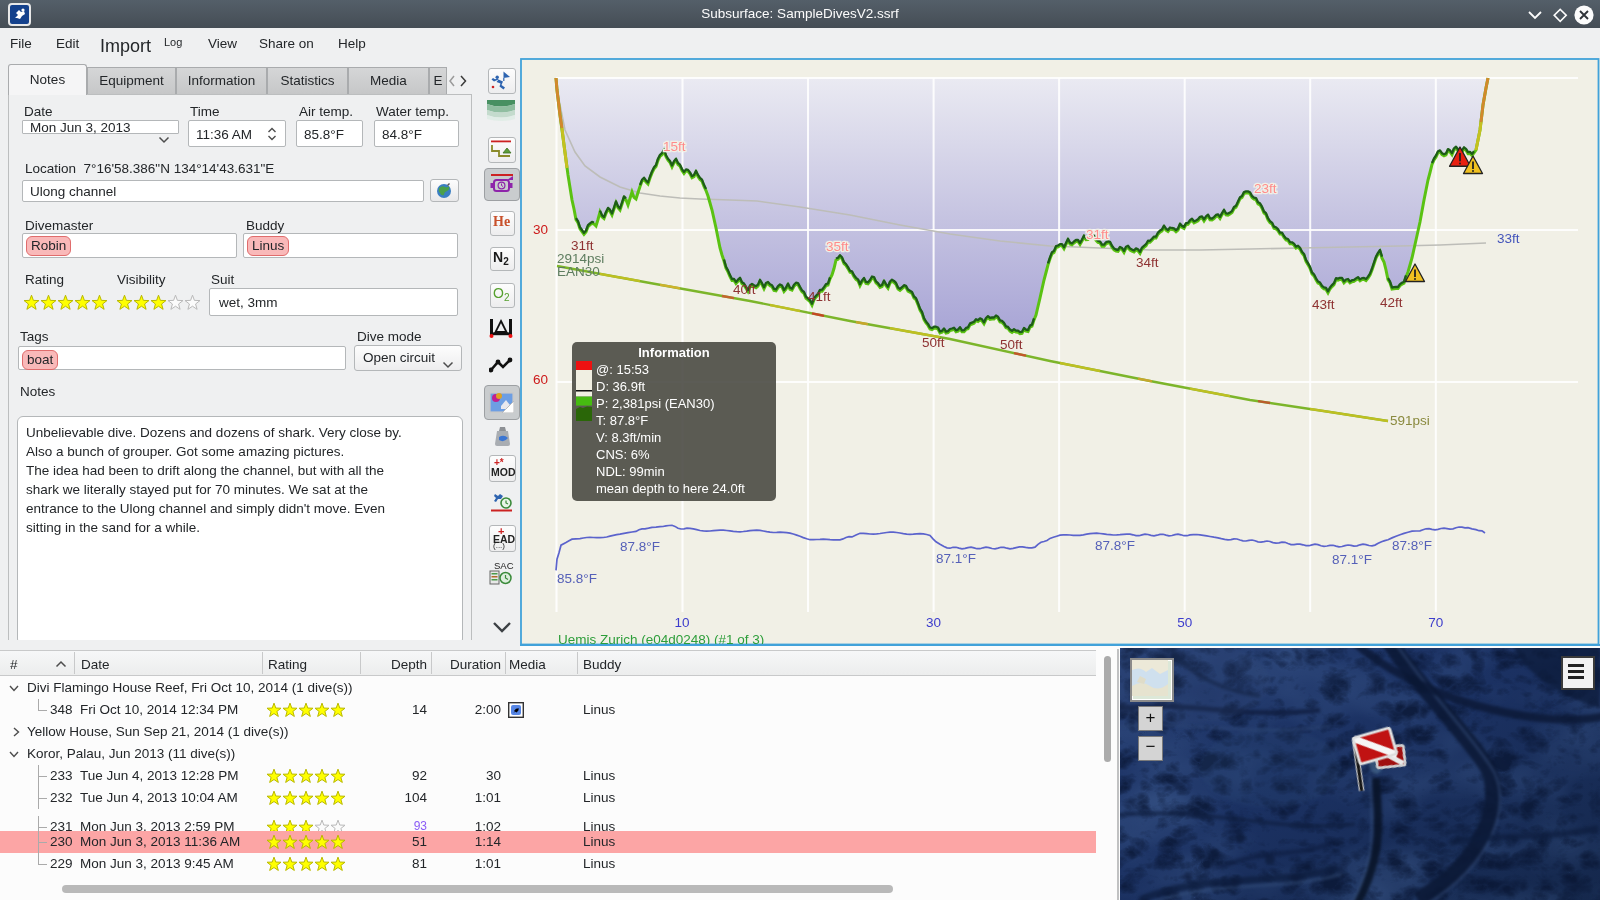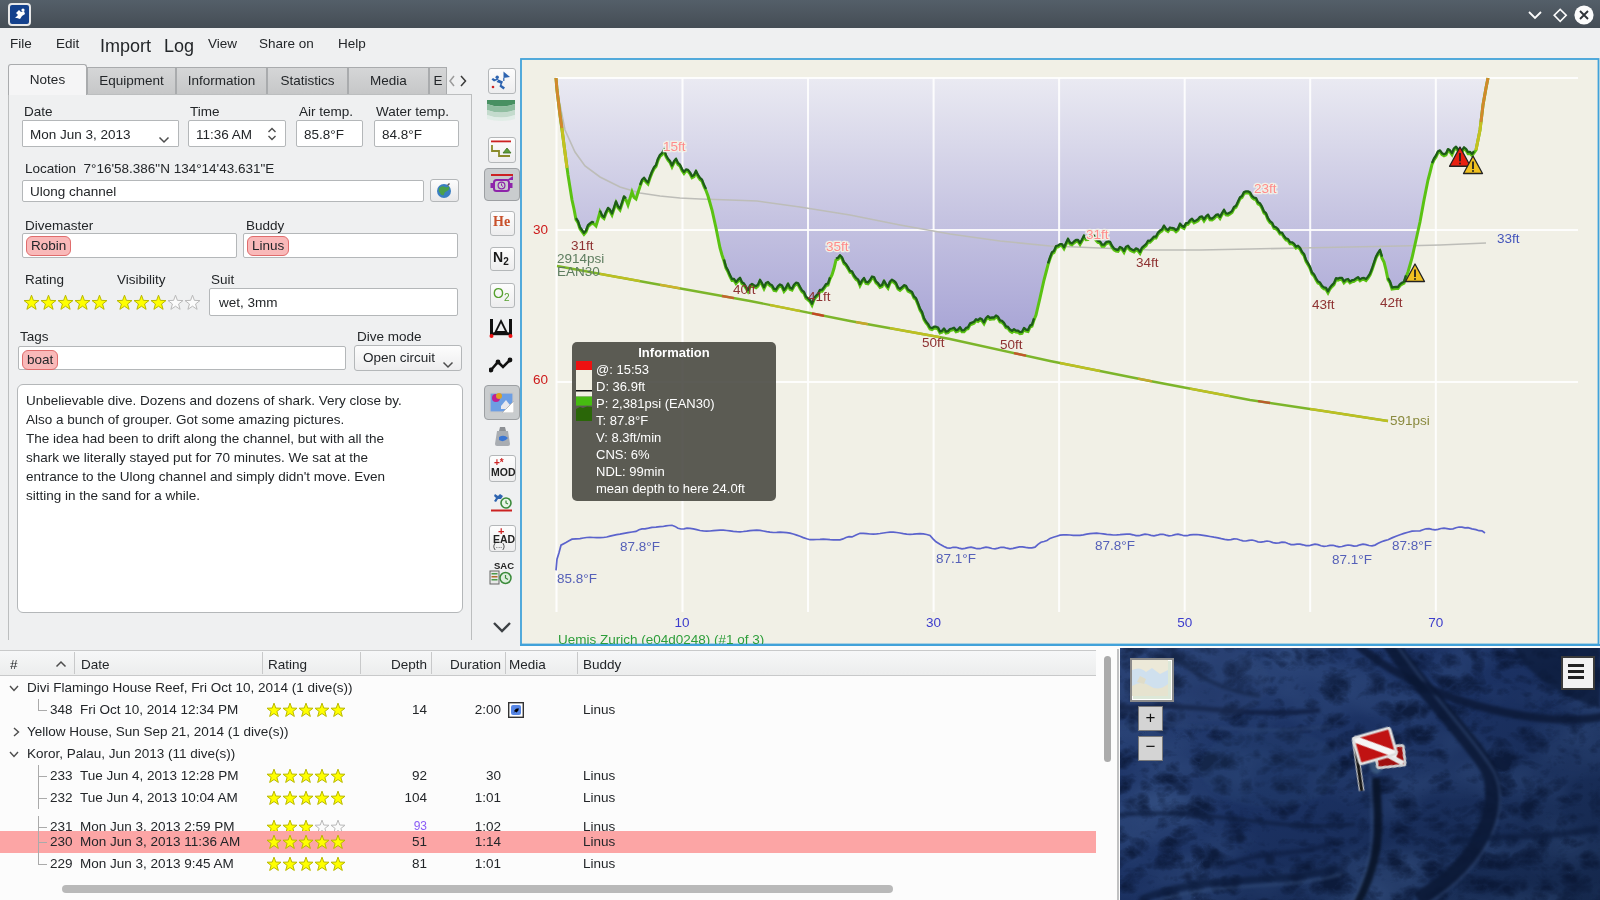--- a/index.html
+++ b/index.html
@@ -3,36 +3,37 @@
 *{margin:0;padding:0}
 body{width:1600px;height:900px;overflow:hidden;font-family:"Liberation Sans",sans-serif;background:#eff0f1;position:relative}
 </style></head><body>
 
 <div style="position:absolute;left:0;top:0;width:1600px;height:28px;background:linear-gradient(#545f69,#454d55);border-bottom:1px solid #31363b">
 <div style="position:absolute;left:8px;top:3px;width:23px;height:23px;background:#14418c;border:2px solid #e8e8e8;border-radius:4px;box-sizing:border-box">
 <svg width="19" height="19" viewBox="0 0 19 19">
         <path d="M5 13 l3-3 l-2-2 l3-3 l2 2 l3-1 l1 3 l-3 2 l-2 3 l-3-1 z" fill="#fff"></path>
         <circle cx="13" cy="5" r="1.6" fill="#fff"></circle>
       </svg></div>
+<div style="position:absolute;left:0;right:0;top:6px;text-align:center;font-size:13.5px;color:#fcfcfc">Subsurface: SampleDivesV2.ssrf</div>
 <svg width="18" height="12" viewBox="0 0 18 12" style="position:absolute;left:1526px;top:9px">
       <path d="M3 3 L9 9 L15 3" fill="none" stroke="#fcfcfc" stroke-width="1.8"></path>
     </svg>
 <svg width="18" height="18" viewBox="0 0 18 18" style="position:absolute;left:1551px;top:6px">
       <rect x="5" y="5" width="8.5" height="8.5" fill="none" stroke="#fcfcfc" stroke-width="1.6" transform="rotate(45 9.2 9.2)"></rect>
     </svg>
 <svg width="22" height="22" viewBox="0 0 22 22" style="position:absolute;left:1573px;top:4px">
       <circle cx="11" cy="11" r="9.6" fill="#fcfcfc"></circle>
       <path d="M7 7 L15 15 M15 7 L7 15" stroke="#2f3338" stroke-width="1.9"></path>
     </svg>
 </div>
 <div style="position:absolute;left:0;top:28px;width:1600px;height:30px;background:#eff0f1"></div>
 <div style="position:absolute;left:10px;top:36px;font-size:13.5px;color:#232629">File</div>
 <div style="position:absolute;left:56px;top:36px;font-size:13.5px;color:#232629">Edit</div>
 <div style="position:absolute;left:100px;top:36px;font-size:18px;color:#232629">Import</div>
-<div style="position:absolute;left:164px;top:36px;font-size:18px;color:#232629">Log</div>
+<div style="position:absolute;left:164px;top:36px;font-size:11px;color:#232629">Log</div>
 <div style="position:absolute;left:208px;top:36px;font-size:13.5px;color:#232629">View</div>
 <div style="position:absolute;left:259px;top:36px;font-size:13.5px;color:#232629">Share on</div>
 <div style="position:absolute;left:338px;top:36px;font-size:13.5px;color:#232629">Help</div>
 <div style="position:absolute;left:8px;top:94px;width:462px;height:545px;background:#eff0f1;border:1px solid #bcbebf"></div>
 <div style="position:absolute;left:87px;top:67px;width:89px;height:27px;background:linear-gradient(#d5d6d7,#c6c7c8);border:1px solid #a9abad;box-sizing:border-box;border-bottom:none">
     <div style="position:absolute;left:50%;transform:translateX(-50%);top:5px;font-size:13.5px;color:#232629">Equipment</div>
   </div>
 <div style="position:absolute;left:176px;top:67px;width:91px;height:27px;background:linear-gradient(#d5d6d7,#c6c7c8);border:1px solid #a9abad;box-sizing:border-box;border-bottom:none">
     <div style="position:absolute;left:50%;transform:translateX(-50%);top:5px;font-size:13.5px;color:#232629">Information</div>
   </div>
@@ -49,21 +50,21 @@
     <div style="position:absolute;left:50%;transform:translateX(-50%);top:7px;font-size:13.5px;color:#232629">Notes</div>
   </div>
 <svg width="24" height="16" viewBox="0 0 24 16" style="position:absolute;left:446px;top:73px">
     <path d="M8 3 L4 8 L8 13" fill="none" stroke="#9a9a9a" stroke-width="1.5"></path>
     <path d="M15 3 L19.5 8 L15 13" fill="none" stroke="#3a3a3a" stroke-width="1.5"></path>
   </svg>
 <div style="position:absolute;left:24px;top:104px;font-size:13.5px;color:#232629;white-space:nowrap">Date</div>
 <div style="position:absolute;left:190px;top:104px;font-size:13.5px;color:#232629;white-space:nowrap">Time</div>
 <div style="position:absolute;left:299px;top:104px;font-size:13.5px;color:#232629;white-space:nowrap">Air temp.</div>
 <div style="position:absolute;left:376px;top:104px;font-size:13.5px;color:#232629;white-space:nowrap">Water temp.</div>
-<div style="position:absolute;left:22px;top:120px;width:157px;height:27px;background:#fff;border:1px solid #b4b7b9;border-radius:1px;box-sizing:border-box">
+<div style="position:absolute;left:22px;top:120px;width:157px;height:14px;background:#fff;border:1px solid #b4b7b9;border-radius:1px;box-sizing:border-box">
     <div style="position:absolute;left:7px;top:50%;transform:translateY(-50%);font-size:13.5px;color:#232629;white-space:nowrap">Mon Jun 3, 2013</div>
   </div>
 <div style="position:absolute;left:158px;top:130px"><svg width="12" height="8" viewBox="0 0 12 8">
       <path d="M1.5 1.5 L6 6 L10.5 1.5" fill="none" stroke="#4d4d4d" stroke-width="1.5"></path>
     </svg></div>
 <div style="position:absolute;left:188px;top:120px;width:98px;height:27px;background:#fff;border:1px solid #b4b7b9;border-radius:2px;box-sizing:border-box">
     <div style="position:absolute;left:7px;top:50%;transform:translateY(-50%);font-size:13.5px;color:#232629;white-space:nowrap">11:36 AM</div>
   </div>
 <svg width="10" height="16" viewBox="0 0 10 16" style="position:absolute;left:267px;top:126px">
     <path d="M1.5 6 L5 2.5 L8.5 6" fill="none" stroke="#4d4d4d" stroke-width="1.4"></path>
@@ -122,21 +123,21 @@
     <div style="position:absolute;left:7px;top:50%;transform:translateY(-50%);font-size:13.5px;color:#232629;white-space:nowrap"></div>
   </div>
 <div style="position:absolute;left:22px;top:350px;height:20px;background:#f9b9b9;border:1.4px solid #e06c6c;border-radius:6px;box-sizing:border-box;font-size:13.5px;color:#232629;padding:0 4px;line-height:17px">boat</div>
 <div style="position:absolute;left:354px;top:345px;width:108px;height:26px;background:linear-gradient(#fdfdfd,#ededee);border:1px solid #b4b7b9;border-radius:3px;box-sizing:border-box">
     <div style="position:absolute;left:8px;top:4px;font-size:13.5px;color:#232629">Open circuit</div>
     <div style="position:absolute;right:7px;top:9px"><svg width="12" height="8" viewBox="0 0 12 8">
         <path d="M1.5 1.5 L6 6 L10.5 1.5" fill="none" stroke="#4d4d4d" stroke-width="1.5"></path>
       </svg></div>
   </div>
 <div style="position:absolute;left:20px;top:384px;font-size:13.5px;color:#232629;white-space:nowrap">Notes</div>
-<div style="position:absolute;left:17px;top:384px;width:446px;height:229px;background:#fff;border:1px solid #b4b7b9;border-radius:6px;box-sizing:border-box">
+<div style="position:absolute;left:17px;top:416px;width:446px;height:229px;background:#fff;border:1px solid #b4b7b9;border-radius:6px;box-sizing:border-box">
 <div style="position:absolute;left:8px;top:6px;font-size:13.5px;line-height:19px;color:#232629;white-space:nowrap">Unbelievable dive. Dozens and dozens of shark. Very close by.<br>Also a bunch of grouper. Got some amazing pictures.<br>The idea had been to drift along the channel, but with all the<br>shark we literally stayed put for 70 minutes. We sat at the<br>entrance to the Ulong channel and simply didn't move. Even<br>sitting in the sand for a while.</div>
   </div>
 <div style="position:absolute;left:488px;top:68px;width:26px;height:24px;background:linear-gradient(#fdfdfd,#ededee);border:1px solid #b4b7b9;border-radius:3px;"><svg width="24" height="22" viewBox="0 0 24 22">
       <circle cx="8.2" cy="8.2" r="1.7" fill="#2e64b0"></circle>
       <path d="M9.5 10.5 L14 12.5 L12.5 16 L16 18.5 L14.5 20.5 L10.5 17.5 L11.5 14.5 L7.5 13 Z" fill="#2e64b0"></path>
       <path d="M9.5 10.5 L5 12.5 L2.5 10.5 L4 9 L6 10.2 L8.5 9.5 Z" fill="#2e64b0"></path>
       <path d="M14.5 2.5 l6.5 5.5 l-6.5 1 z" fill="#2e64b0"></path>
       <path d="M14.8 9 L14.8 12" stroke="#2e64b0" stroke-width="1.2"></path>
       <circle cx="4" cy="18" r="1.3" fill="#cc2222"></circle>
     </svg></div>
@@ -208,21 +209,21 @@
       <circle cx="17" cy="13" r="5" fill="#e8f5e8" stroke="#3a8a3a" stroke-width="1.6"></circle>
       <path d="M17 10.5 L17 13 L19 14" stroke="#3a8a3a" stroke-width="1.2" fill="none"></path>
       <rect x="2" y="19.5" width="21" height="2" fill="#cc2222"></rect>
     </svg></div>
 <div style="position:absolute;left:489px;top:525px;width:25px;height:25px;background:linear-gradient(#fdfdfd,#ededee);border:1px solid #b4b7b9;border-radius:3px;">
     <div style="position:absolute;left:8px;top:-1px;font-size:11px;font-weight:bold;color:#cc2222">+</div>
     <div style="position:absolute;left:3px;top:7px;font-size:10.5px;font-weight:bold;color:#222">EAD</div>
     <div style="position:absolute;left:3px;top:15px;font-size:8px;color:#222">(...)</div>
   </div>
 <div style="position:absolute;left:488px;top:560px;width:26px;height:27px;">
-    <div style="position:absolute;left:6px;top:0px;font-size:9.5px;font-weight:bold;color:#222">SAC</div>
+    <div style="position:absolute;left:6px;top:0px;font-size:9.5px;font-weight:normal;color:#222">SAC</div>
     <svg width="24" height="16" viewBox="0 0 24 16" style="position:absolute;left:1px;top:10px">
       <rect x="1" y="1" width="9" height="13" fill="#e8e8e8" stroke="#666" stroke-width="1"></rect>
       <rect x="2.5" y="3" width="6" height="1.5" fill="#4a9a4a"></rect>
       <rect x="2.5" y="6" width="6" height="1.5" fill="#b06a2a"></rect>
       <rect x="2.5" y="9" width="6" height="1.5" fill="#4a9a4a"></rect>
       <circle cx="16.5" cy="8" r="5.5" fill="#ddeedd" stroke="#3a8a3a" stroke-width="1.5"></circle>
       <path d="M16.5 5 L16.5 8 L19 9.5" stroke="#3a8a3a" stroke-width="1.2" fill="none"></path>
     </svg>
   </div>
 <svg width="22" height="14" viewBox="0 0 22 14" style="position:absolute;left:491px;top:620px">

